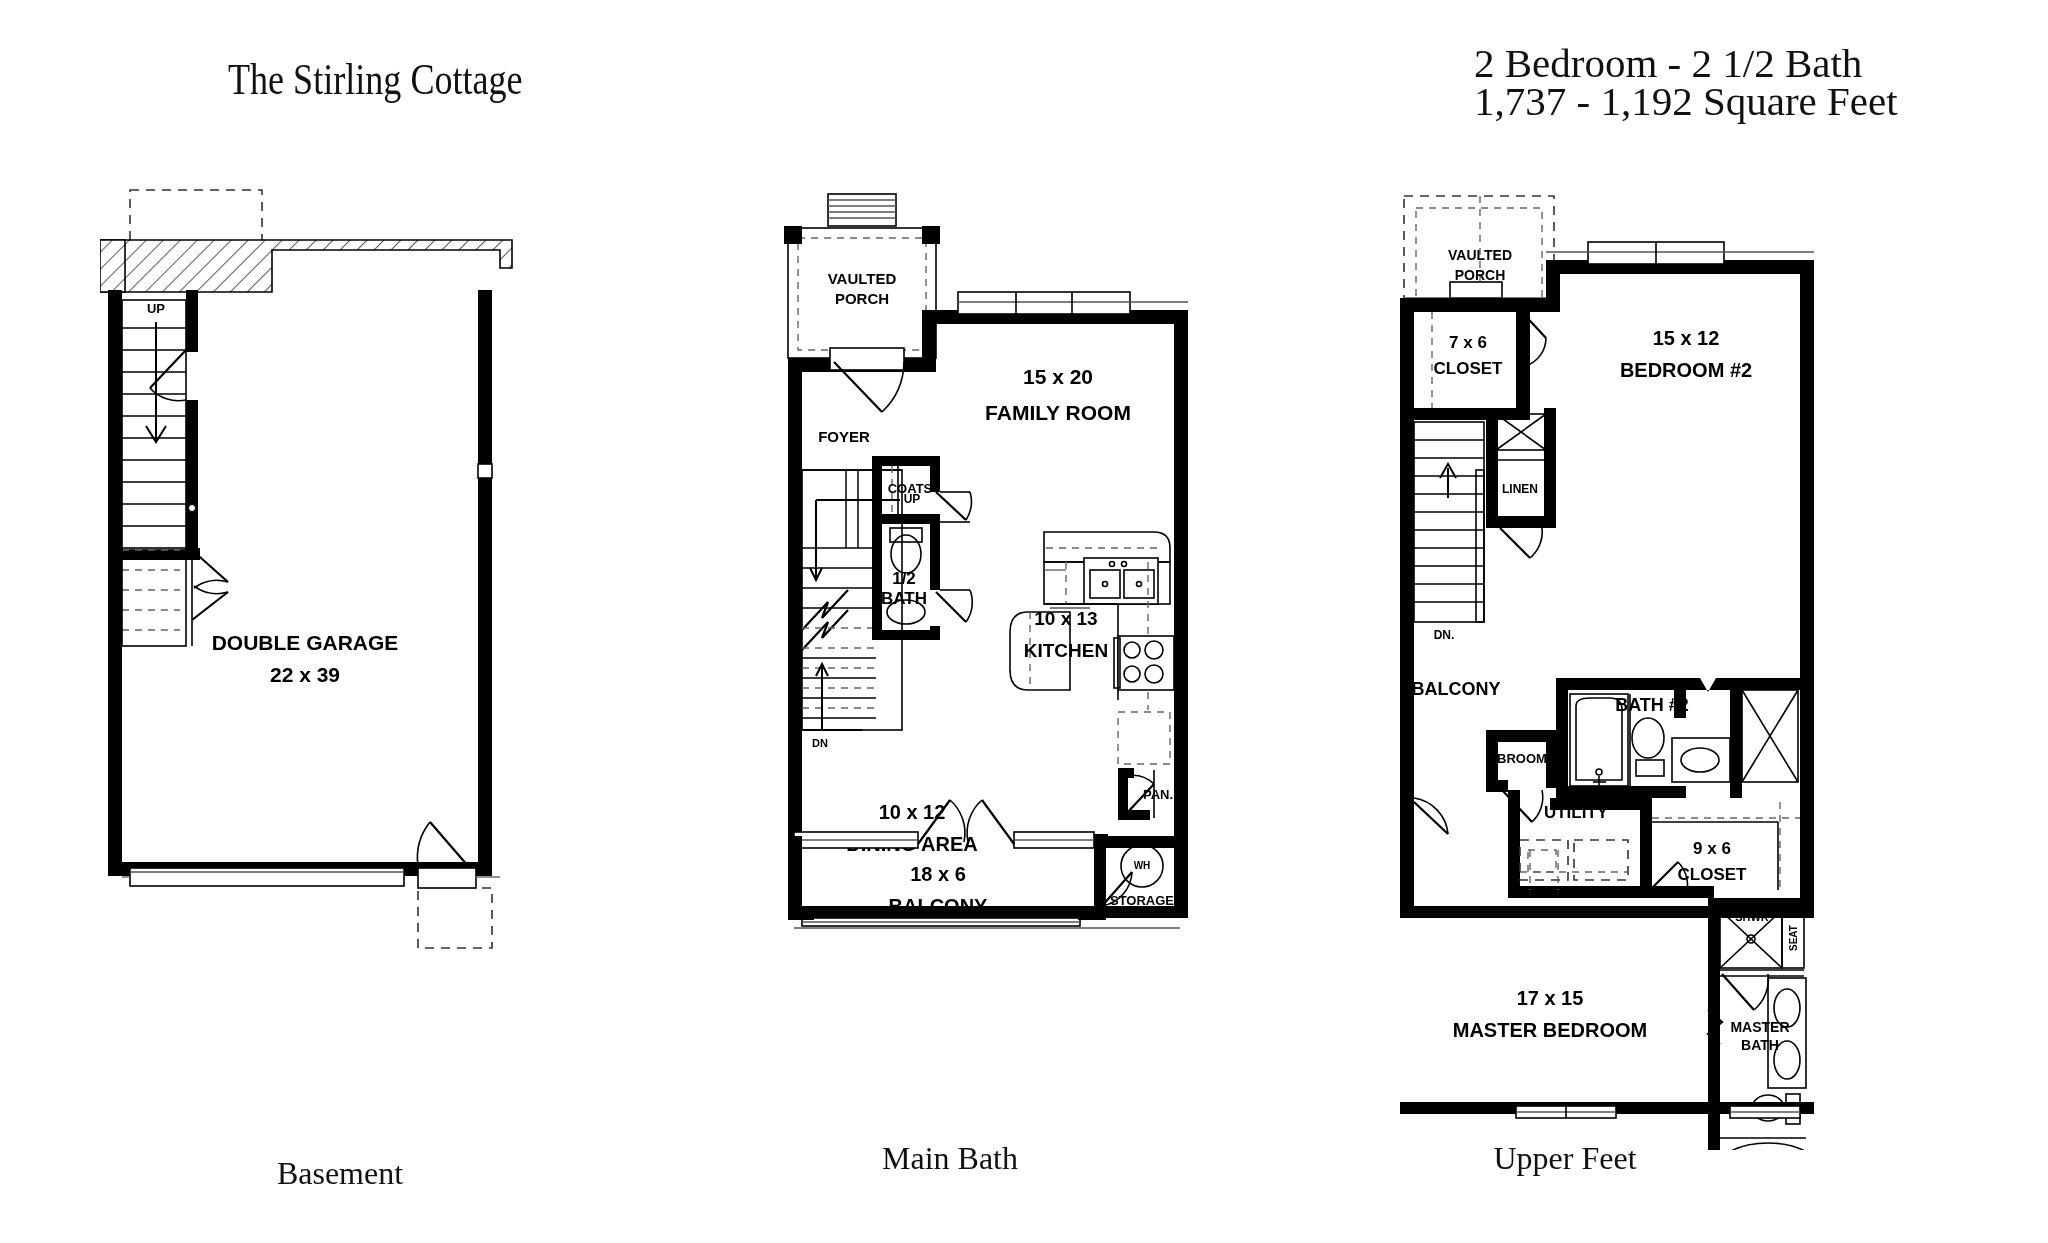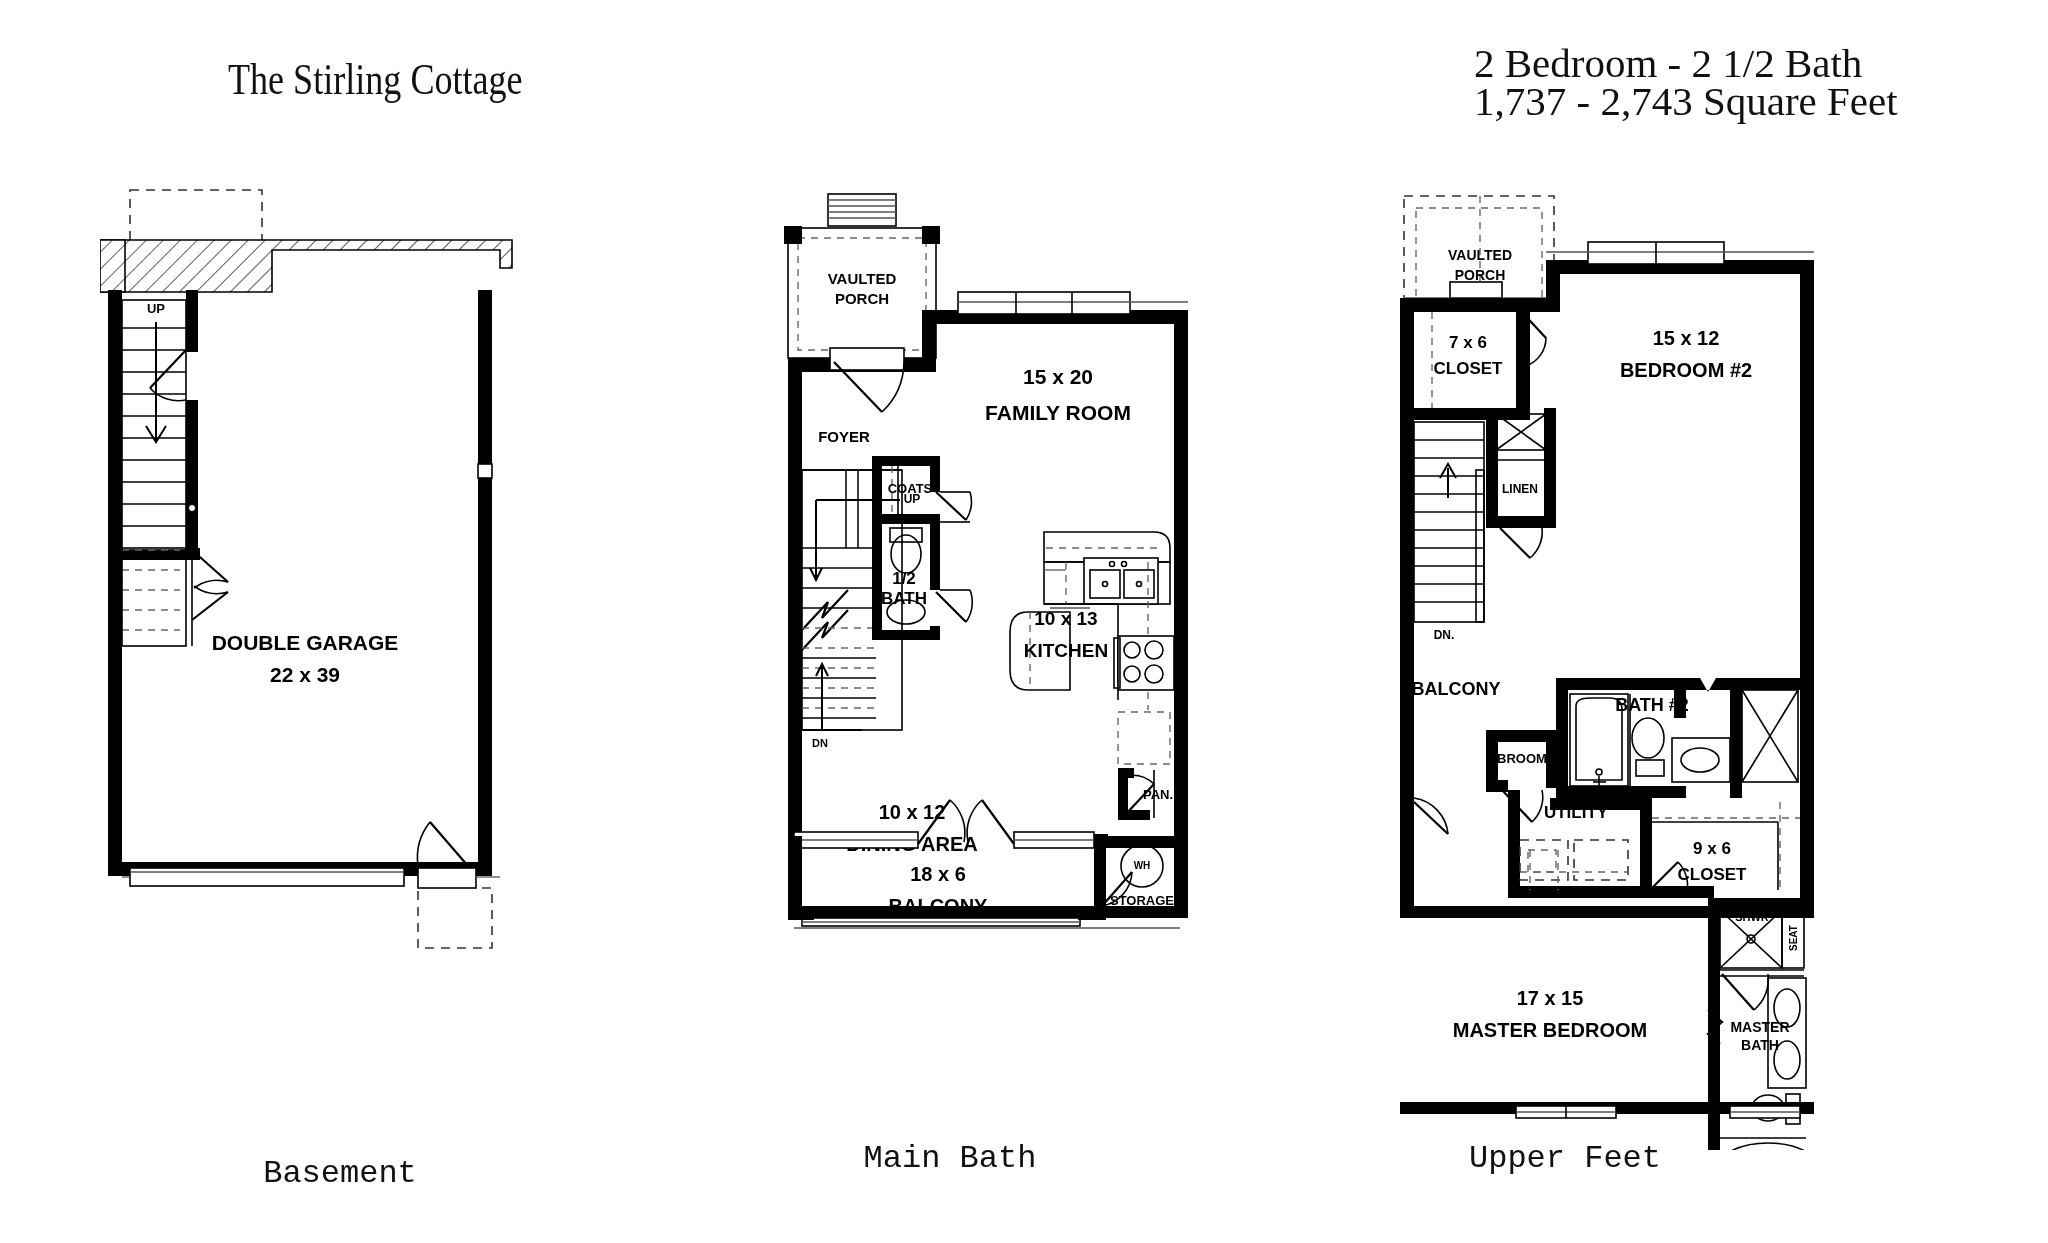--- a/index.html
+++ b/index.html
@@ -41,21 +41,21 @@
     left: 1474px;
     top: 44px;
     font-family: "Liberation Serif", serif;
     font-size: 41px;
     line-height: 38px;
     color: #111111;
     white-space: nowrap;
   }
   .level-caption {
     position: absolute;
-    font-family: Liberation Mono, monospace;
+    font-family: Liberation Serif, serif;
     font-size: 32px;
     color: #111111;
     white-space: nowrap;
     text-align: center;
   }
   #caption-basement { left: 200px; top: 1155px; width: 280px; }
   #caption-main     { left: 810px; top: 1140px; width: 280px; }
   #caption-upper    { left: 1415px; top: 1140px; width: 300px; }
 
   .plan-svg {
@@ -82,21 +82,21 @@
 </style>
 </head>
 <body>
 
 <div id="sheet">
 
   <div class="title-serif" id="plan-title">The Stirling Cottage</div>
 
   <div id="specs">
     <div>2 Bedroom - 2 1/2 Bath</div>
-    <div>1,737 - 2,743 Square Feet</div>
+    <div>1,737 - 1,192 Square Feet</div>
   </div>
 
   <svg class="plan-svg" id="svg-basement" style="left:100px; top:150px;" width="580" height="1000" viewBox="0 0 580 1000">
     <defs>
       <pattern id="hatch45" width="12" height="12" patternUnits="userSpaceOnUse" patternTransform="rotate(45)">
         <rect width="12" height="12" fill="#ffffff"></rect>
         <line x1="0" y1="0" x2="0" y2="12" stroke="#000000" stroke-width="1.3"></line>
       </pattern>
     </defs>
 

